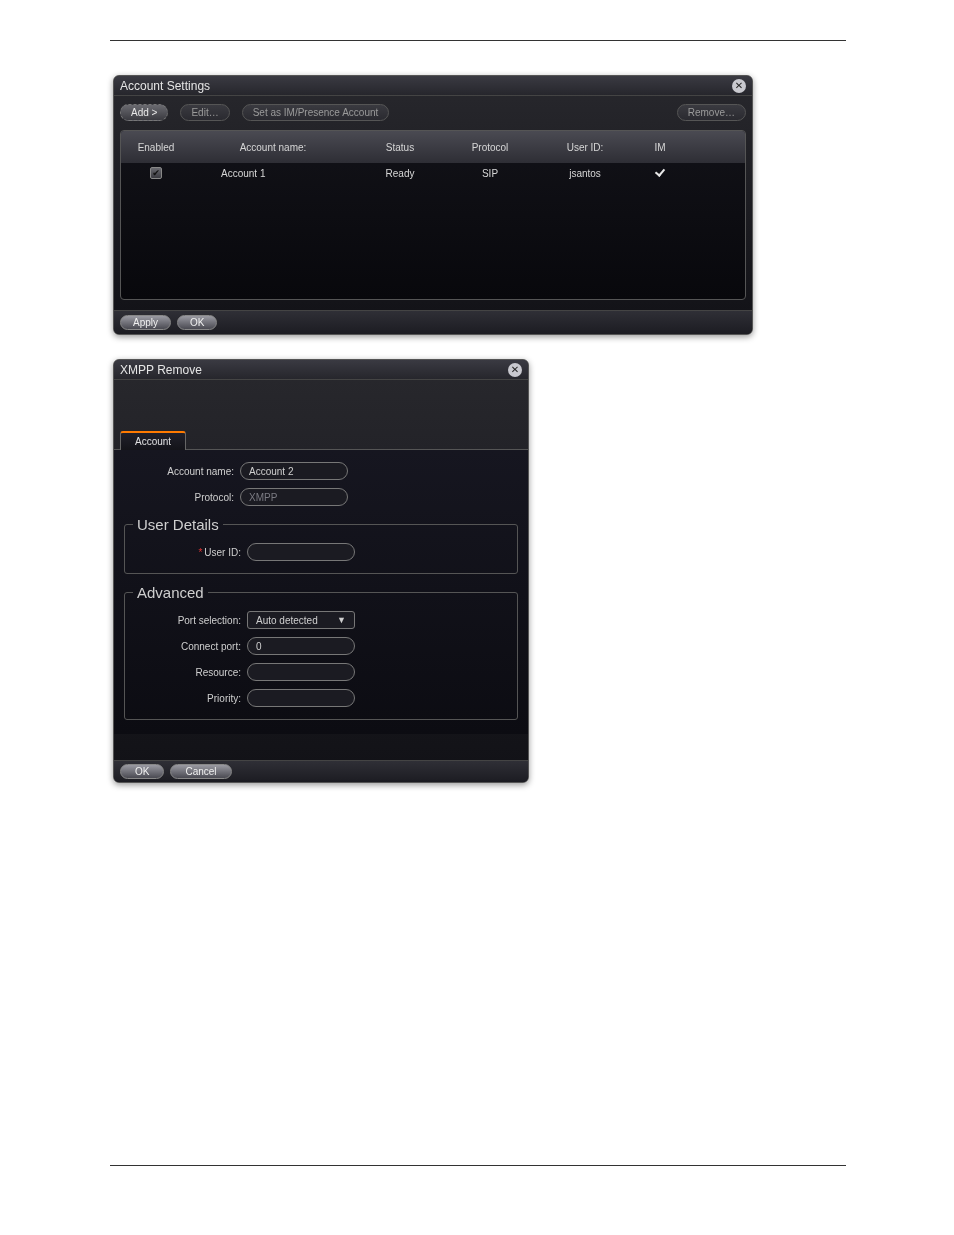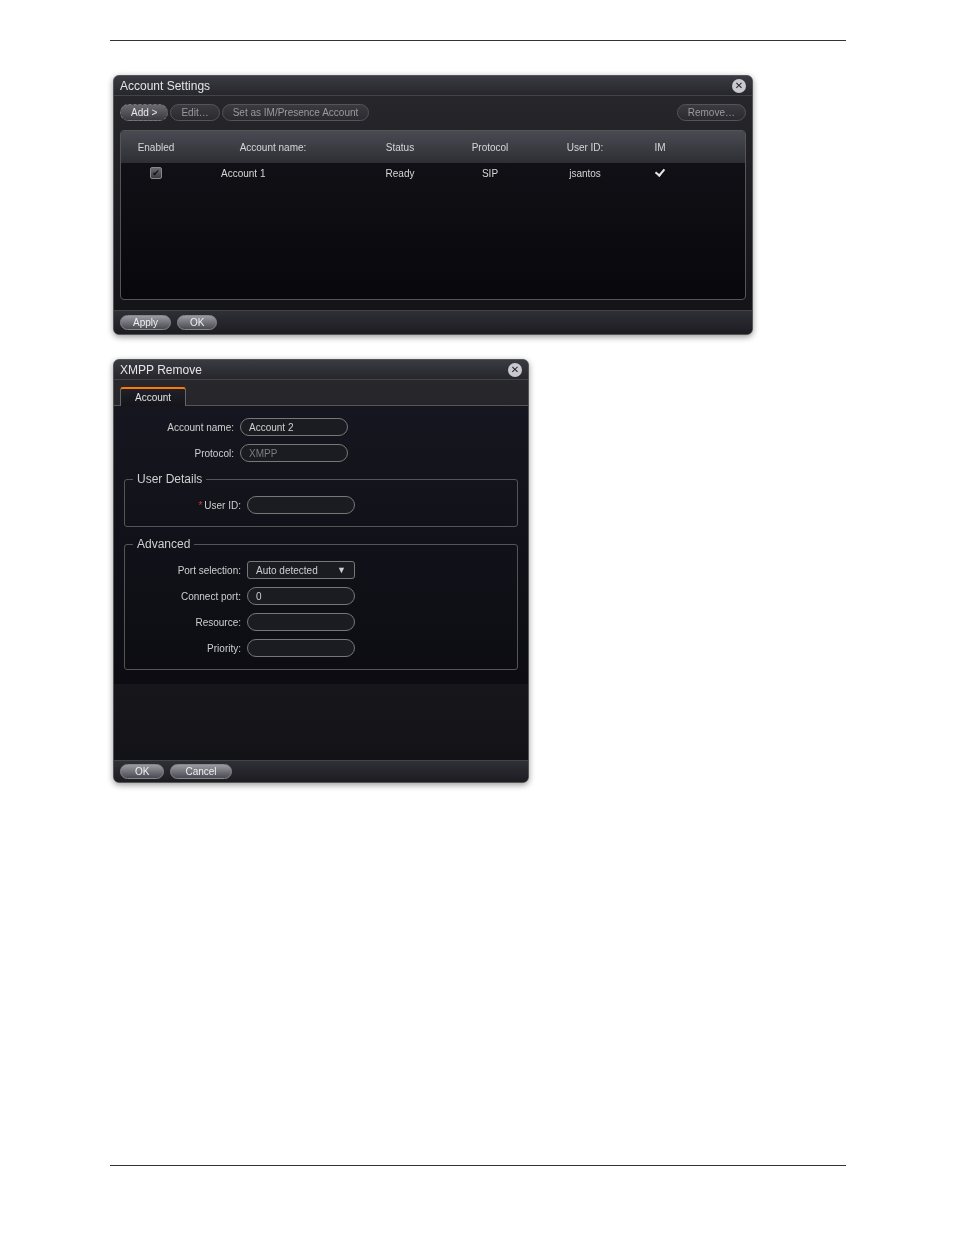--- a/index.html
+++ b/index.html
@@ -50,21 +50,21 @@
     line-height: 14px;
     text-align: center;
     cursor: pointer;
   }
 
   
   .win-settings { left: 113px; top: 75px; width: 640px; height: 260px; }
   .toolbar {
     display: flex;
     align-items: center;
-    gap: 2px;
+    gap: 12px;
     height: 24px;
     padding: 0 6px;
     margin-top: 4px;
   }
   .pillbtn {
     border: 1px solid #777;
     background: linear-gradient(#6a6a70, #3a3a40);
     color: #e8e8e8;
     font-size: 10px;
     padding: 2px 10px;
@@ -170,20 +170,21 @@
     border-bottom: none;
     padding: 3px 14px;
     border-radius: 3px 3px 0 0;
     font-size: 10px;
     color: #e0e0e0;
     position: relative;
     top: 1px;
   }
   .tab.active {
     border-top: 2px solid #ff7a00;
+    margin-top: 44px;
   }
   .panel {
     padding: 8px 10px 4px 10px;
     background: linear-gradient(#161620, #0c0c12);
   }
   .formrow {
     display: flex;
     align-items: center;
     height: 26px;
     gap: 6px;
@@ -217,21 +218,21 @@
   .fieldselect .dropicon {
     font-size: 9px; color: #cfcfcf;
   }
   fieldset.fs {
     border: 1px solid #555;
     border-radius: 3px;
     margin: 6px 0 10px 0;
     padding: 6px 8px 8px 8px;
   }
   fieldset.fs legend {
-    font-size: 12px;
+    font-size: 15px;
     color: #cfcfcf;
     padding: 0 4px;
     margin-top: 12px;
   }
   fieldset.fs .formrow label { width: 108px; }
   .win-xmpp .footerbar { height: 22px; }
   .win-xmpp .footerbtn { padding: 1px 14px; }
 </style>
 </head>
 <body>

